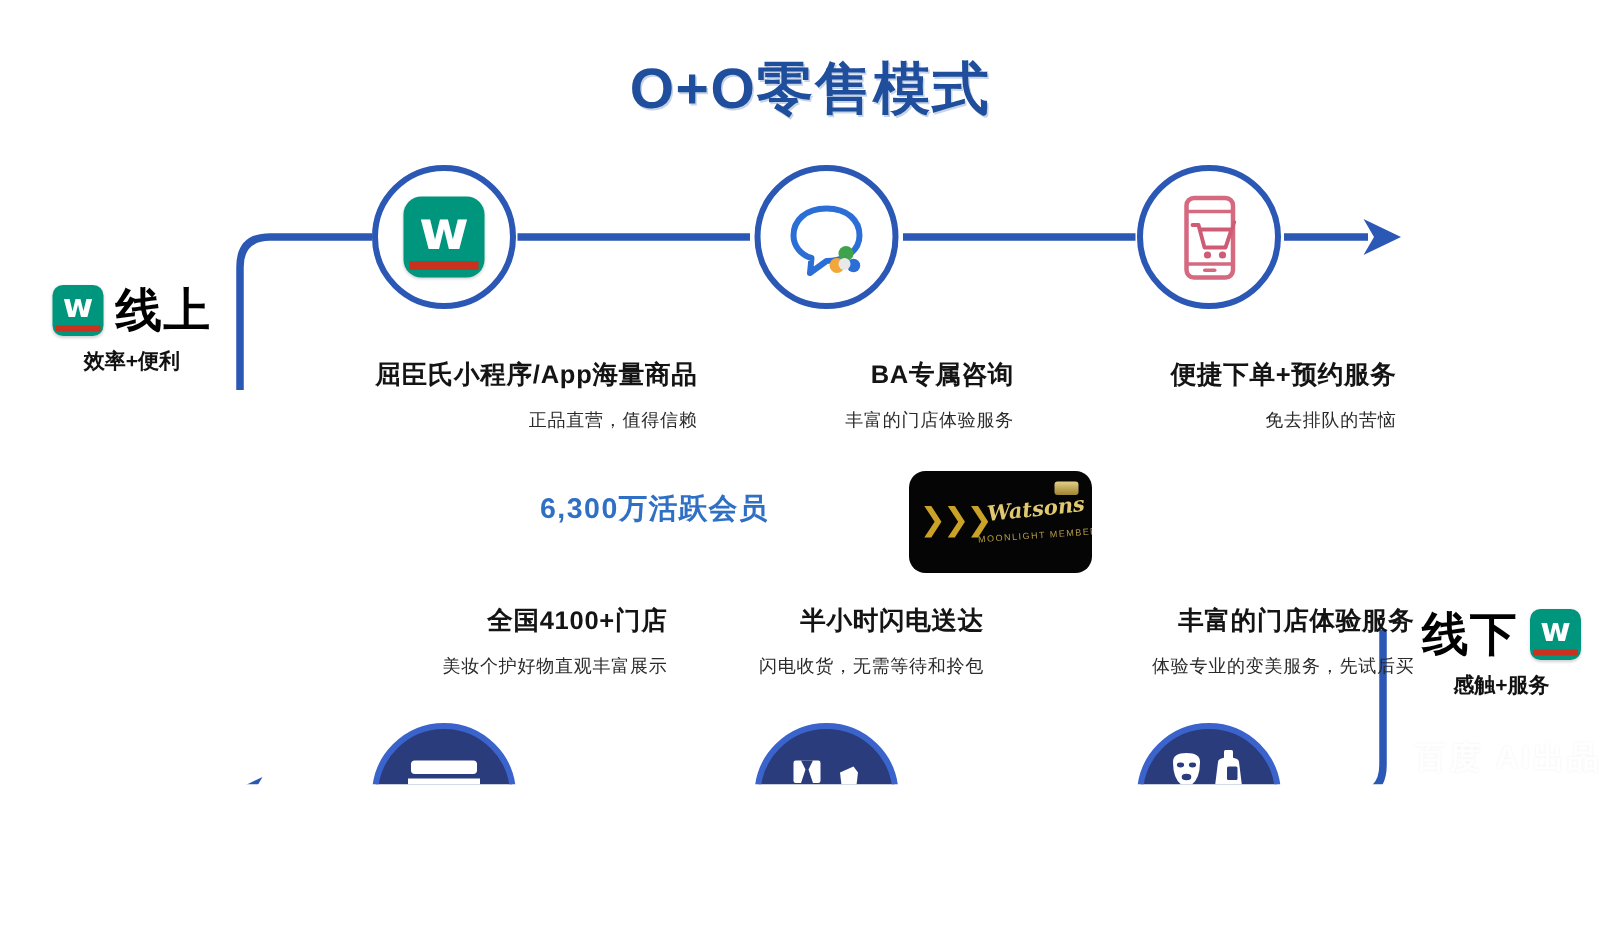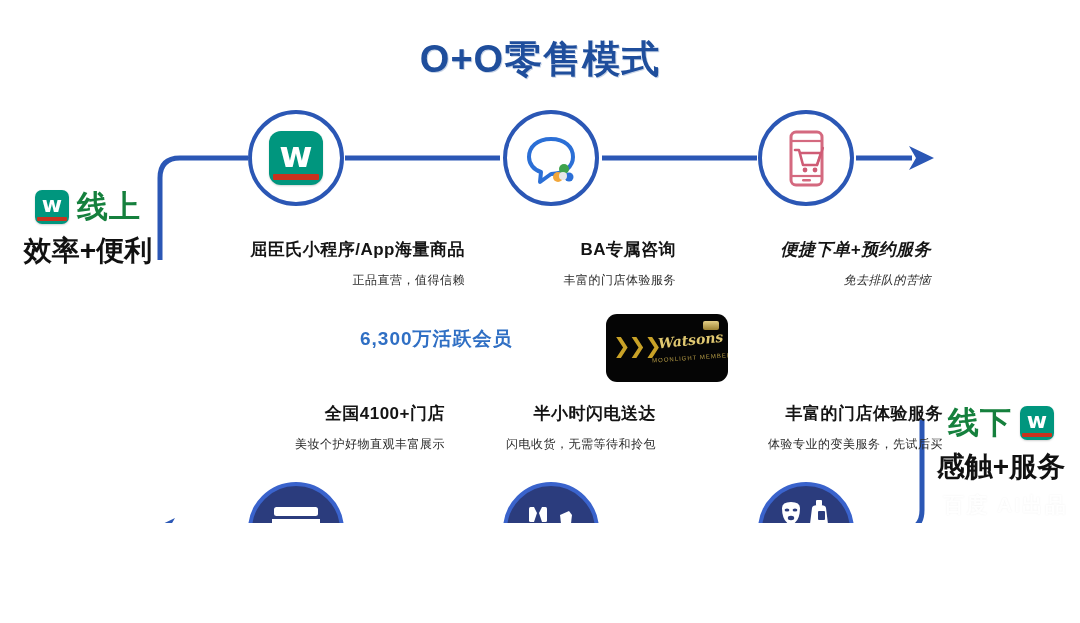--- a/index.html
+++ b/index.html
@@ -49,26 +49,26 @@
   .side-label .row1 {
     display: flex;
     align-items: center;
     justify-content: center;
     gap: 8px;
     white-space: nowrap;
   }
   .side-label .big {
     font-size: 31px;
     font-weight: bold;
-    color: #15803d;
+    color: #000000;
     letter-spacing: 1px;
   }
   .side-label .sub {
     margin-top: 4px;
-    font-size: 28px;
+    font-size: 14px;
     font-weight: bold;
     color: #111111;
     white-space: nowrap;
     letter-spacing: 0px;
   }
   #label-online { left: 8px; top: 186px; width: 160px; }
   #label-offline { left: 925px; top: 402px; width: 152px; }
 
   
   .w-logo {
@@ -301,21 +301,21 @@
   </div>
 
   <div class="caption" style="left:145px; top:238px; width:320px;">
     <div class="head">屈臣氏小程序/App海量商品</div>
     <div class="desc">正品直营，值得信赖</div>
   </div>
   <div class="caption" style="left:426px; top:238px; width:250px;">
     <div class="head">BA专属咨询</div>
     <div class="desc">丰富的门店体验服务</div>
   </div>
-  <div class="caption" style="left:681px; top:238px; width:250px;font-style:italic;">
+  <div class="caption" style="left:681px; top:238px; width:250px;">
     <div class="head">便捷下单+预约服务</div>
     <div class="desc">免去排队的苦恼</div>
   </div>
 
   <div id="member-count">6,300万活跃会员</div>
   <div id="member-card">
     <div class="card-chip"></div>
     <div class="chevrons">❯❯❯</div>
     <div class="card-script">Watsons</div>
     <div class="card-sub">MOONLIGHT MEMBER CARD</div>

